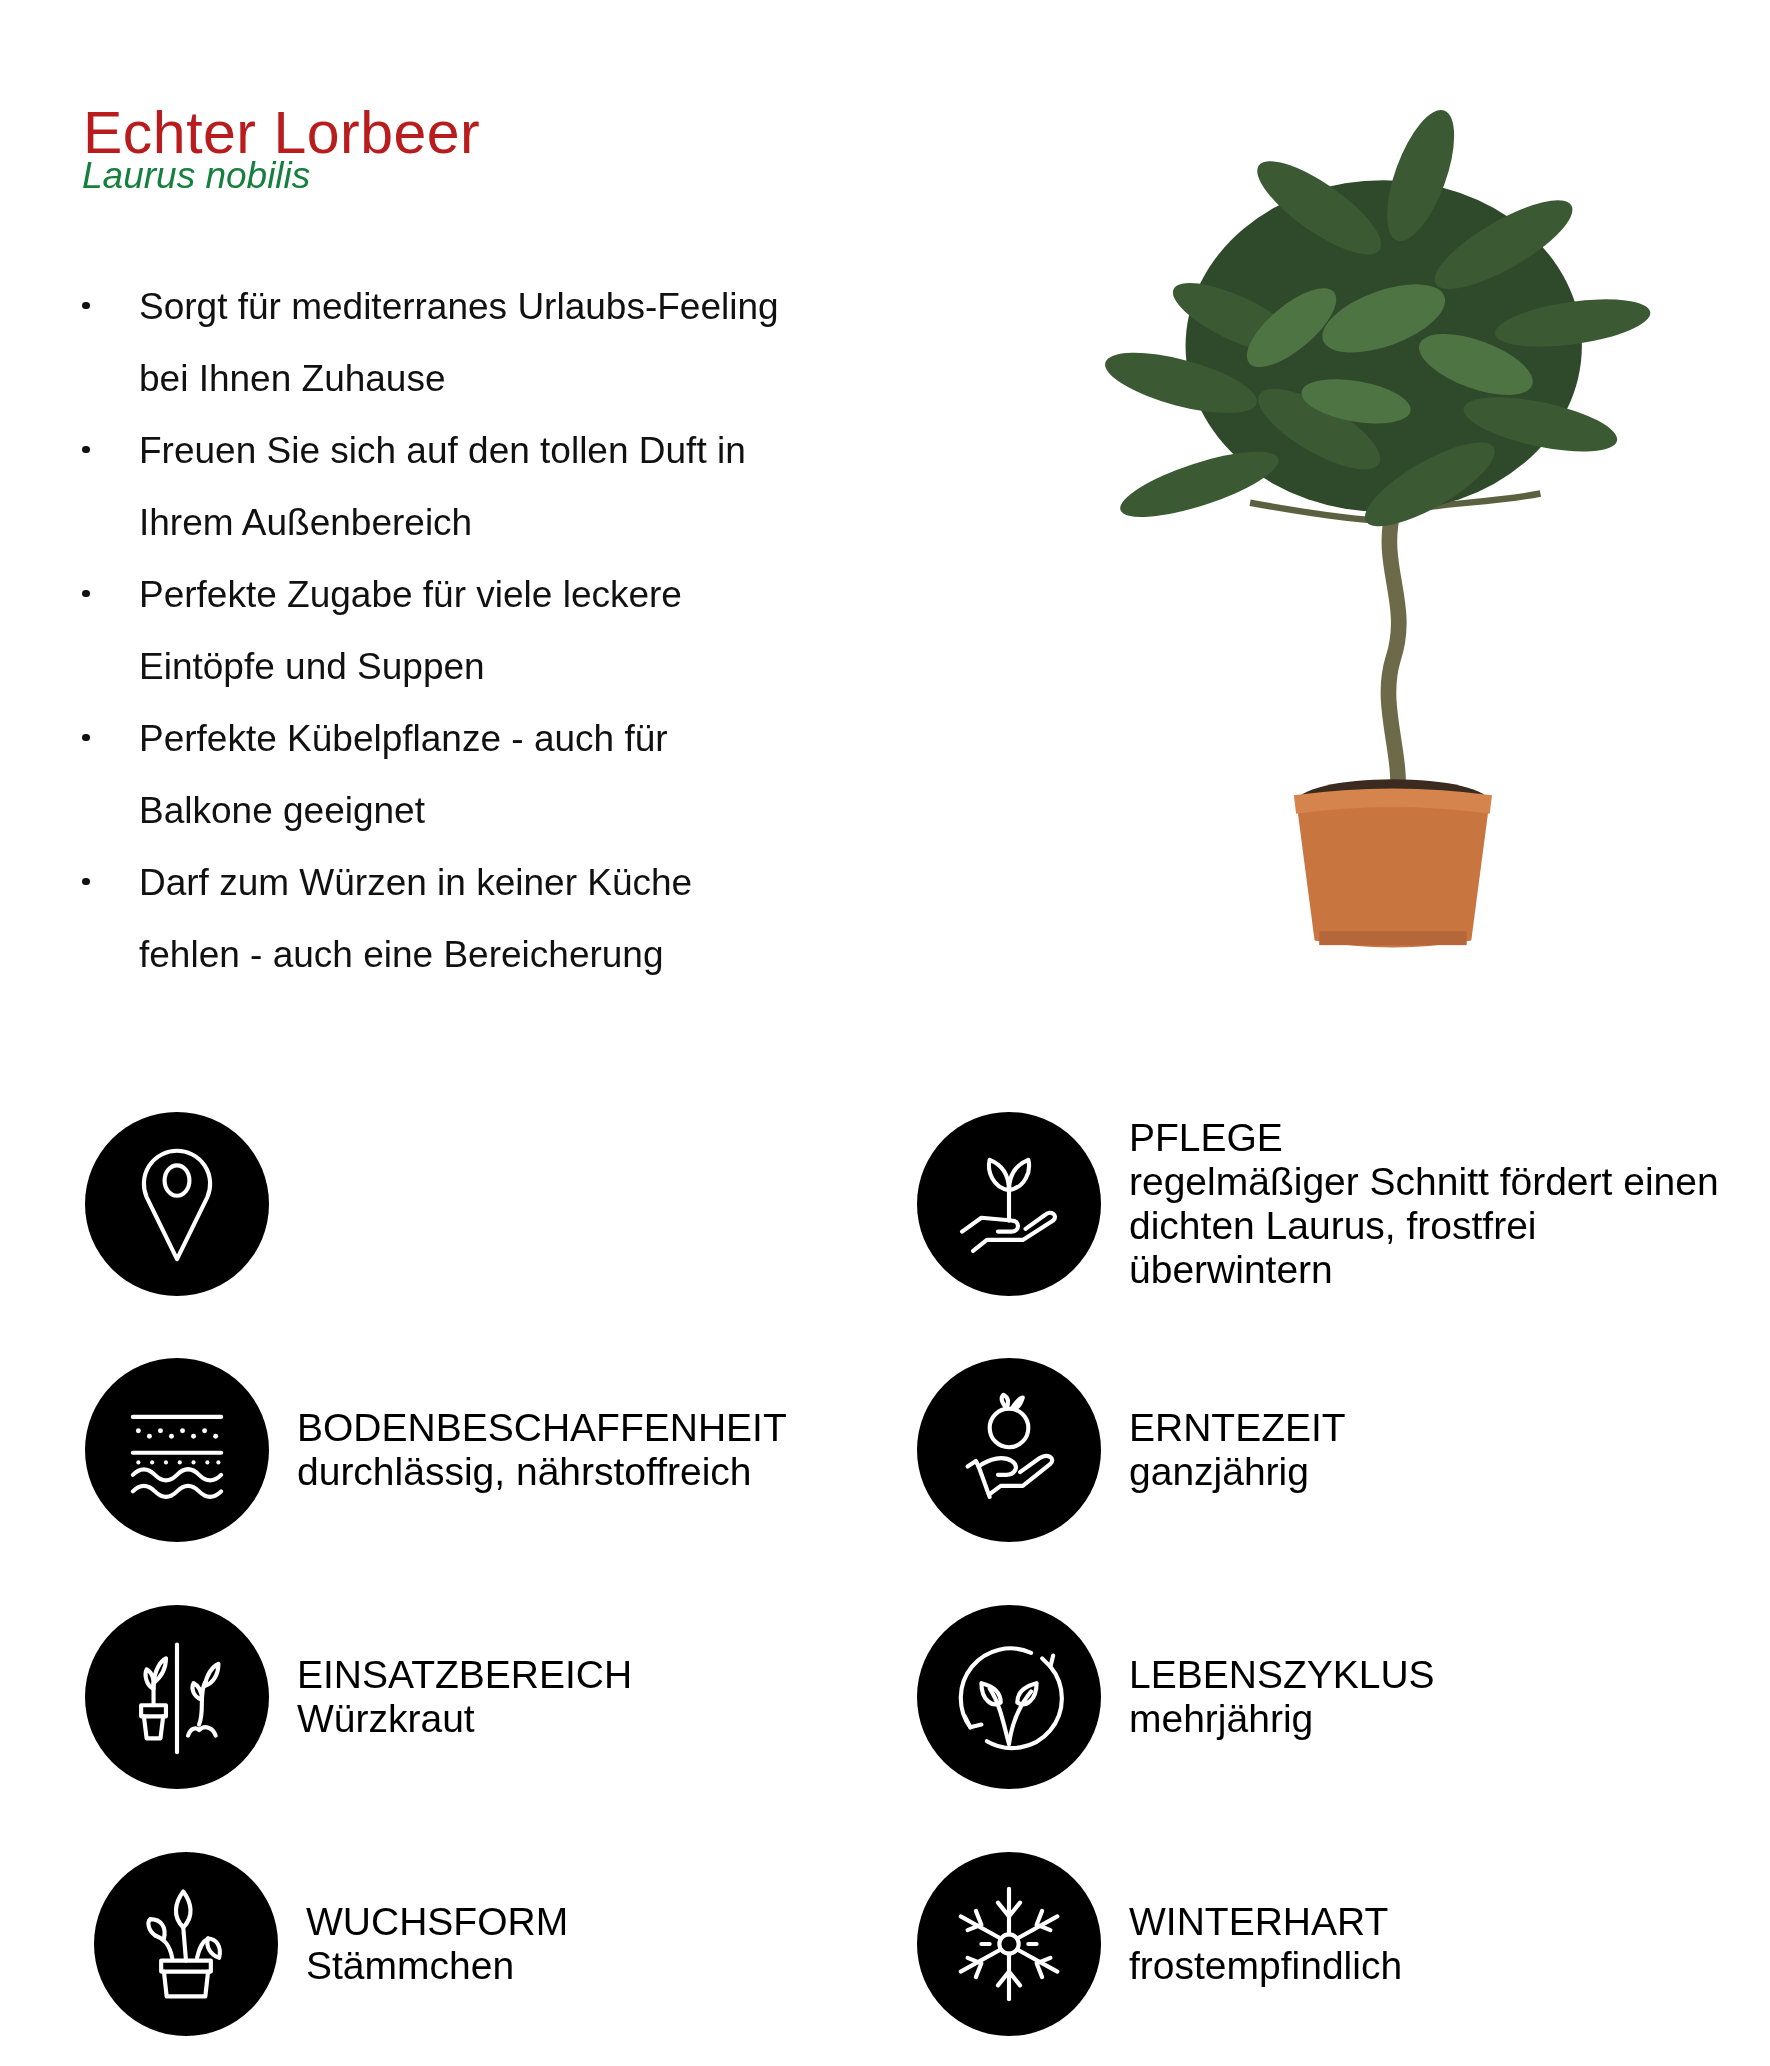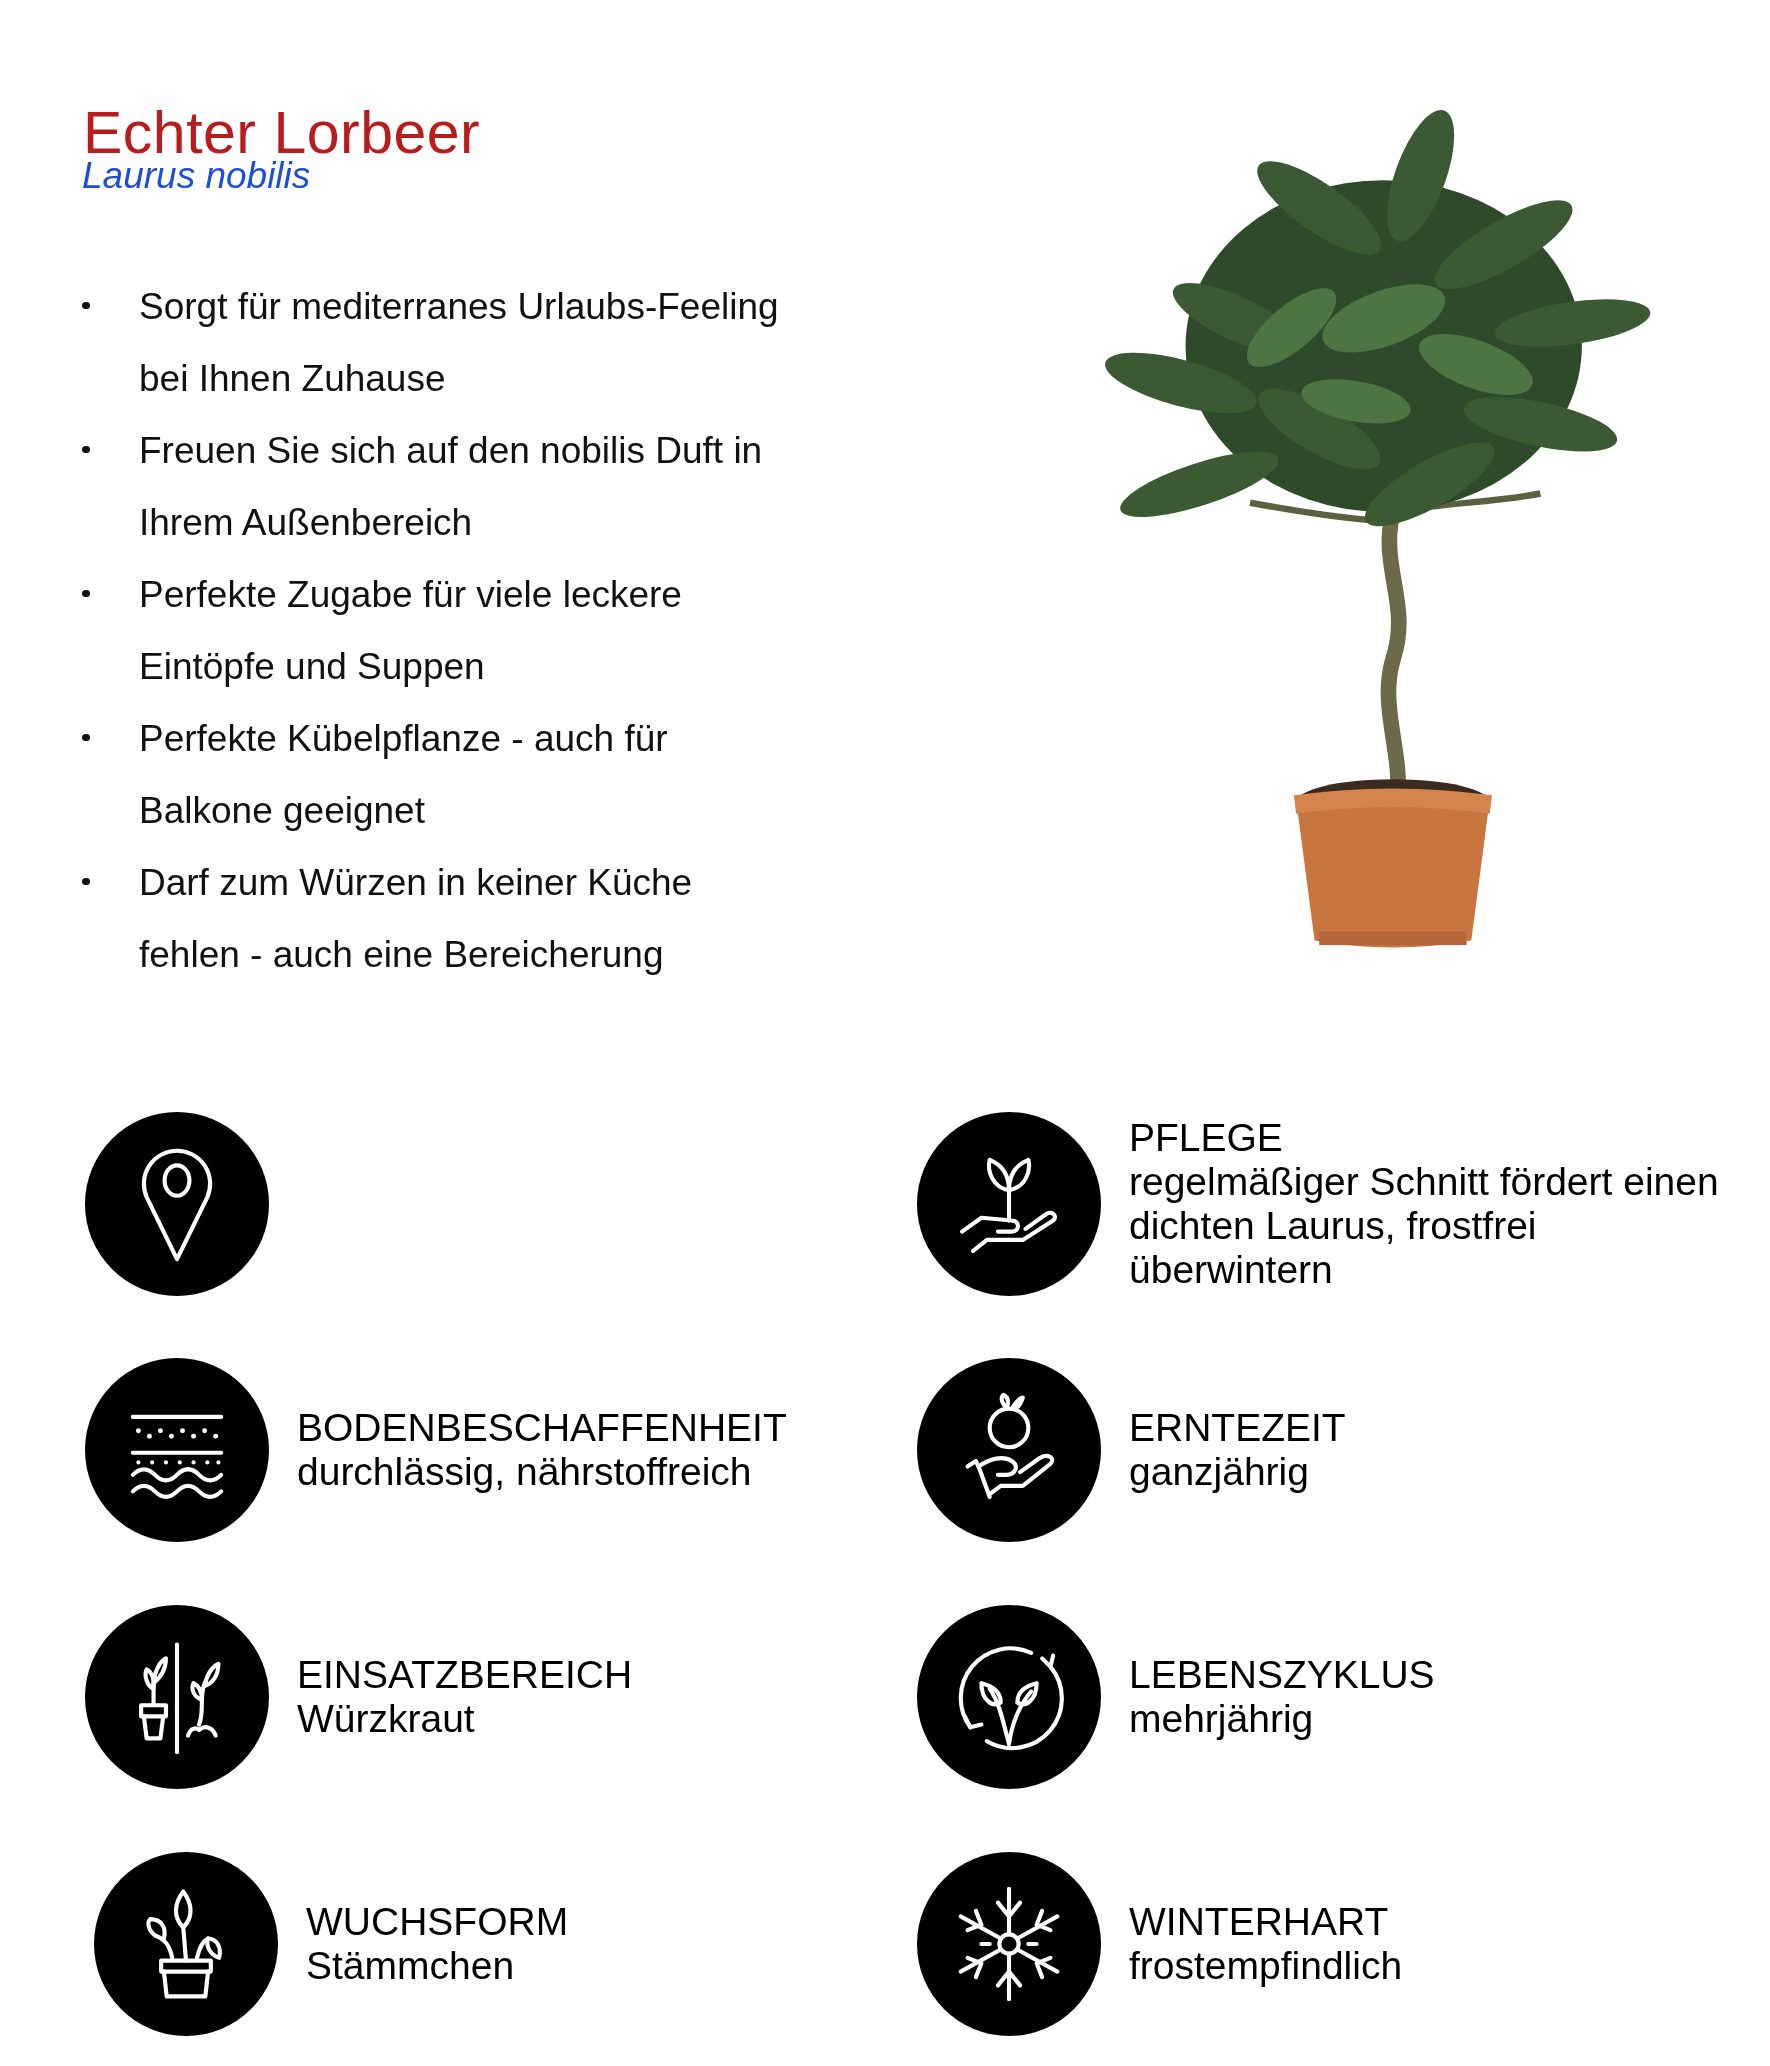--- a/index.html
+++ b/index.html
@@ -1,21 +1,21 @@
 <!DOCTYPE html>
 <html style="font-size:7.4px"><head>
 <meta charset="utf-8">
 <style>
   html, body { margin:0; padding:0; background:#ffffff; }
   body { width:1771px; height:2066px; position:relative; overflow:hidden;
          font-family:"Liberation Sans", "DejaVu Sans", sans-serif; color:#000; }
   .title { position:absolute; left:83px; top:64px; font-size:59px; font-weight:400;
            color:#b91c1c; letter-spacing:0.5px; line-height:1; }
   .subtitle { position:absolute; left:82px; top:157px; font-size:37px; font-style:italic;
-              line-height:1; color:#1d4ed8; }
+              line-height:1; color:#15803d; }
   .bullets { position:absolute; left:74px; top:271px; width:784px; margin:0; padding:0; list-style:none; }
   .bullets li { position:relative; padding-left:65px; font-size:37px; line-height:72px; color:#111; }
   .bullets li .dot { position:absolute; left:8.3px; top:31px; width:7.4px; height:7.4px; border-radius:50%; background:#111; }
   .plant { position:absolute; left:1098px; top:106px; width:553px; height:858px; }
   .feat { position:absolute; height:184px; width:830px; }
   .feat .circle { position:absolute; left:0; top:0; width:184px; height:184px; border-radius:50%; background:#000;
                   display:flex; align-items:center; justify-content:center; }
   .feat .circle svg { width:138px; height:138px; }
   .feat .text { position:absolute; left:212px; top:50%; transform:translateY(-50%); }
   .feat .label { font-size:39px; line-height:44px; text-transform:none; color:#000; }
@@ -29,21 +29,21 @@
 <div class="subtitle">Laurus nobilis</div>
 
 <ul class="bullets">
   <li>
       <span class="dot"></span>
       <div>Sorgt für mediterranes Urlaubs-Feeling</div>
       <div>bei Ihnen Zuhause</div>
     </li>
   <li>
       <span class="dot"></span>
-      <div>Freuen Sie sich auf den nobilis Duft in</div>
+      <div>Freuen Sie sich auf den tollen Duft in</div>
       <div>Ihrem Außenbereich</div>
     </li>
   <li>
       <span class="dot"></span>
       <div>Perfekte Zugabe für viele leckere</div>
       <div>Eintöpfe und Suppen</div>
     </li>
   <li>
       <span class="dot"></span>
       <div>Perfekte Kübelpflanze - auch für</div>

